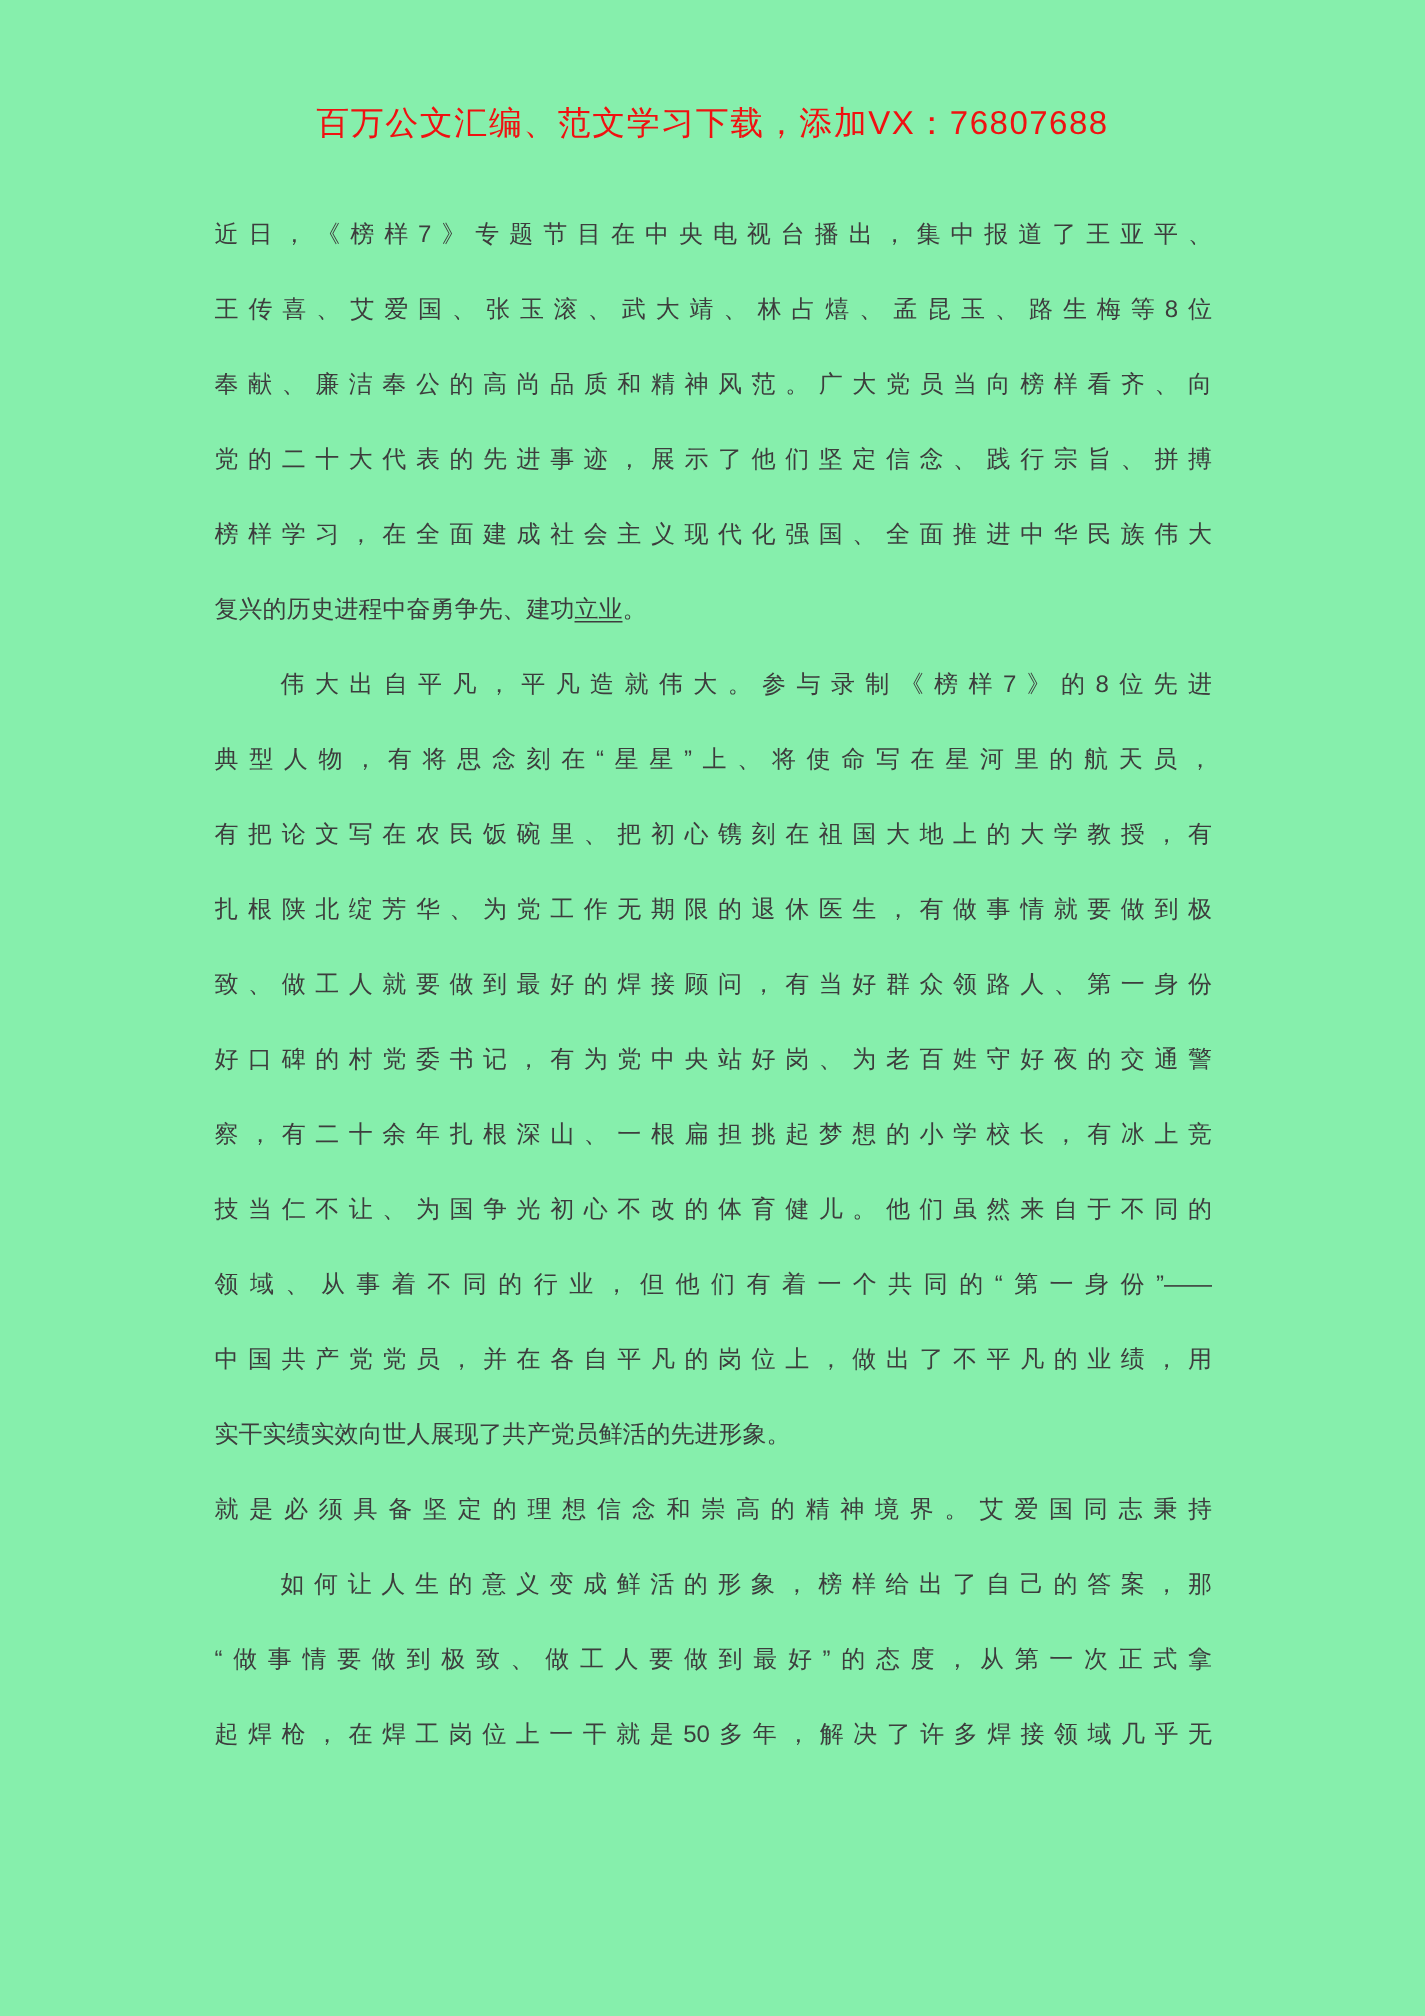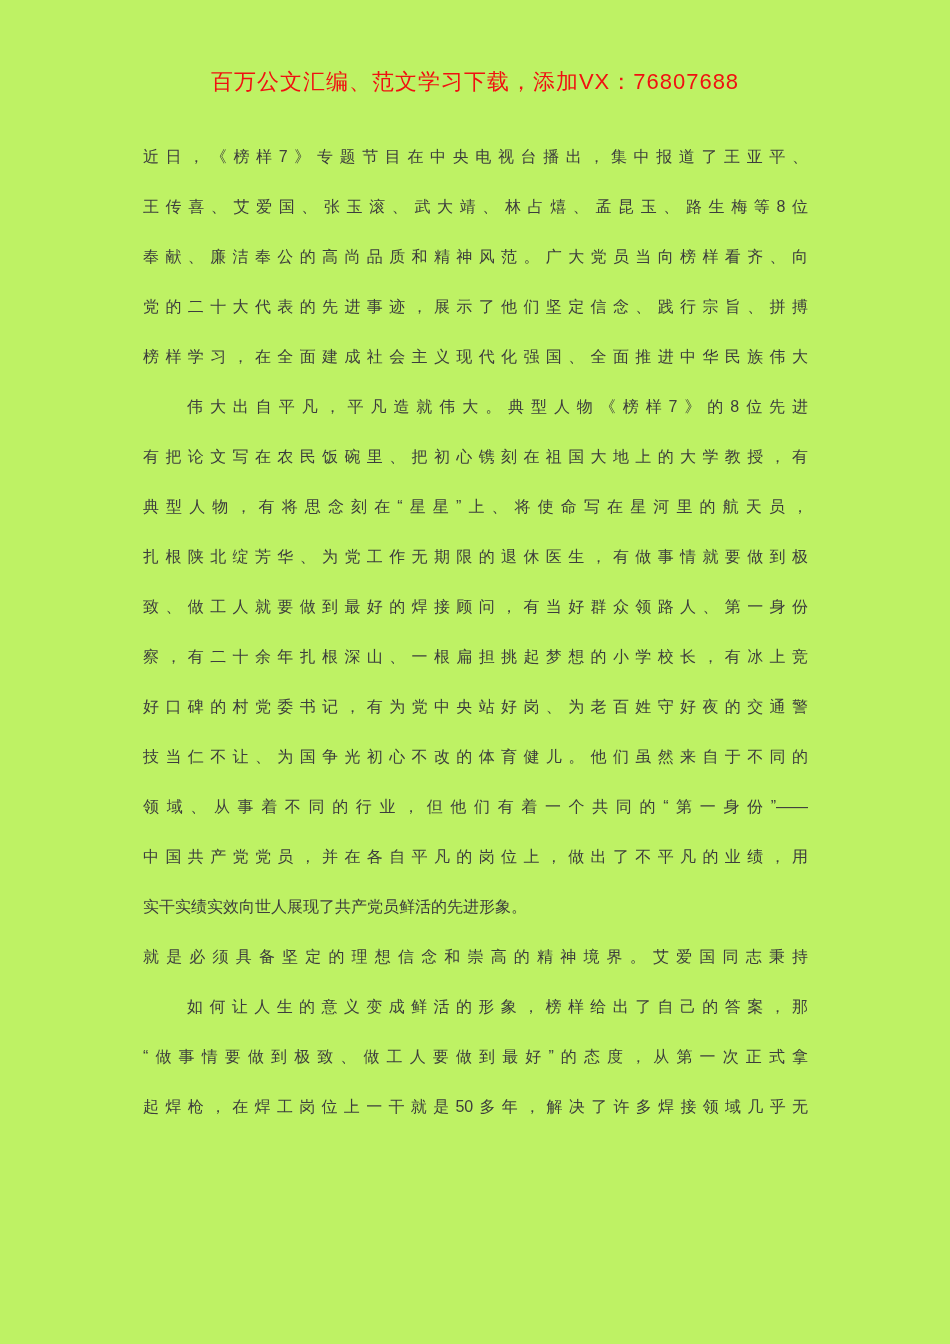--- a/index.html
+++ b/index.html
@@ -5,21 +5,21 @@
   html, body {
     margin: 0;
     padding: 0;
     background: #ffffff;
     font-family: "Liberation Sans", sans-serif;
   }
   .page {
     position: relative;
     width: 950px;
     height: 1344px;
-    background: #bef264;
+    background: #86efac;
     overflow: hidden;
   }
   .header-notice {
     position: absolute;
     top: 66px;
     left: 0;
     width: 950px;
     height: 32px;
     line-height: 32px;
     text-align: center;
@@ -64,29 +64,30 @@
 
 <div class="page">
   <div class="header-notice" style="color: rgb(240, 17, 17);">百万公文汇编、范文学习下载，添加VX：76807688</div>
   <div class="body-text" style="color: rgb(61, 61, 61);">
       <div class="paragraph">
         <div class="line">近日，《榜样7》专题节目在中央电视台播出，集中报道了王亚平、</div>
         <div class="line">王传喜、艾爱国、张玉滚、武大靖、林占熺、孟昆玉、路生梅等8位</div>
         <div class="line">奉献、廉洁奉公的高尚品质和精神风范。广大党员当向榜样看齐、向</div>
         <div class="line">党的二十大代表的先进事迹，展示了他们坚定信念、践行宗旨、拼搏</div>
         <div class="line">榜样学习，在全面建成社会主义现代化强国、全面推进中华民族伟大</div>
+        <div class="line end">复兴的历史进程中奋勇争先、建功<u>立业</u>。</div>
       </div>
       <div class="paragraph">
-        <div class="line indent">伟大出自平凡，平凡造就伟大。典型人物《榜样7》的8位先进</div>
+        <div class="line indent">伟大出自平凡，平凡造就伟大。参与录制《榜样7》的8位先进</div>
+        <div class="line">典型人物，有将思念刻在“星星”上、将使命写在星河里的航天员，</div>
         <div class="line">有把论文写在农民饭碗里、把初心镌刻在祖国大地上的大学教授，有</div>
-        <div class="line">典型人物，有将思念刻在“星星”上、将使命写在星河里的航天员，</div>
         <div class="line">扎根陕北绽芳华、为党工作无期限的退休医生，有做事情就要做到极</div>
         <div class="line">致、做工人就要做到最好的焊接顾问，有当好群众领路人、第一身份</div>
+        <div class="line">好口碑的村党委书记，有为党中央站好岗、为老百姓守好夜的交通警</div>
         <div class="line">察，有二十余年扎根深山、一根扁担挑起梦想的小学校长，有冰上竞</div>
-        <div class="line">好口碑的村党委书记，有为党中央站好岗、为老百姓守好夜的交通警</div>
         <div class="line">技当仁不让、为国争光初心不改的体育健儿。他们虽然来自于不同的</div>
         <div class="line">领域、从事着不同的行业，但他们有着一个共同的“第一身份”——</div>
         <div class="line">中国共产党党员，并在各自平凡的岗位上，做出了不平凡的业绩，用</div>
         <div class="line end">实干实绩实效向世人展现了共产党员鲜活的先进形象。</div>
       </div>
       <div class="paragraph">
         <div class="line">就是必须具备坚定的理想信念和崇高的精神境界。艾爱国同志秉持</div>
         <div class="line indent">如何让人生的意义变成鲜活的形象，榜样给出了自己的答案，那</div>
         <div class="line">“做事情要做到极致、做工人要做到最好”的态度，从第一次正式拿</div>
         <div class="line">起焊枪，在焊工岗位上一干就是50多年，解决了许多焊接领域几乎无</div>

